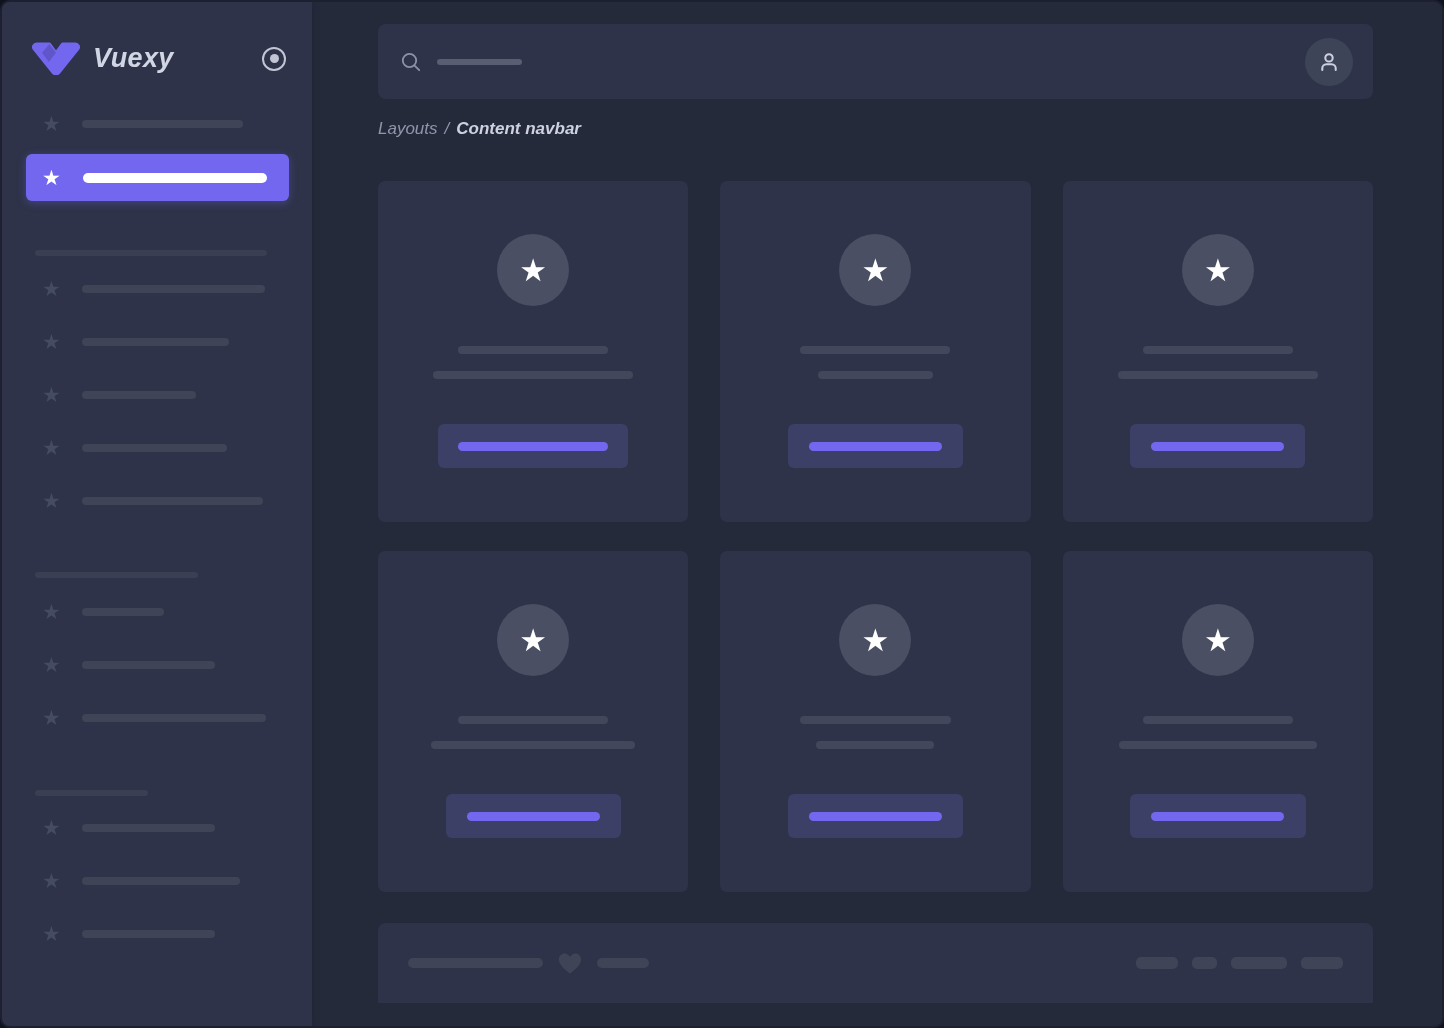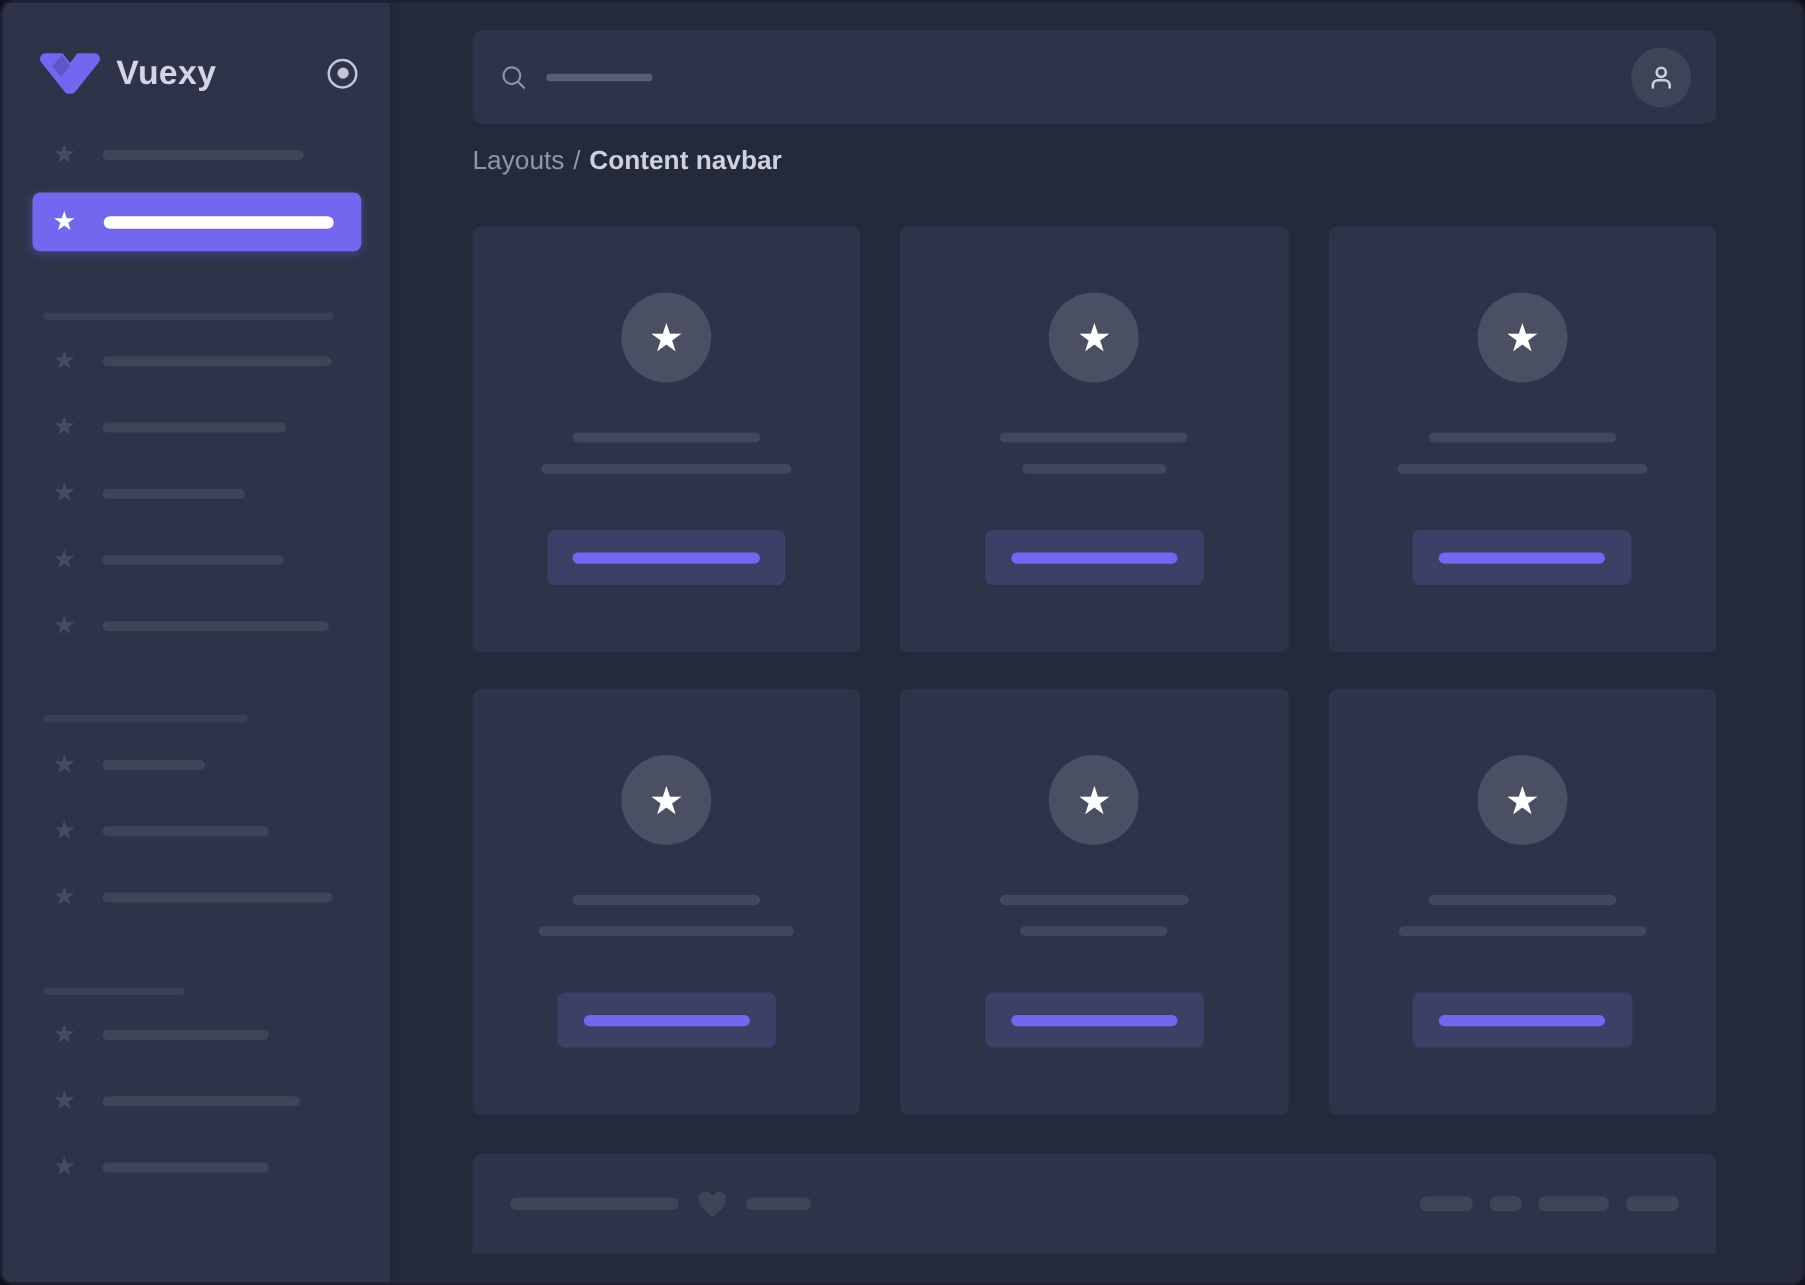--- a/index.html
+++ b/index.html
@@ -2,21 +2,21 @@
 <html style="--c-primary: #7367f0; --c-bg: #252a3b; --c-surface: #2e334a; --c-sidebar: #2e3349; --c-skeleton: #3f4457; --c-card_skeleton: #42475b; --c-section_line: #3a3f53; --c-circle: #4a4f63; --c-button_bg: #3c4066; --c-logo_text: #d2d5e3; --c-breadcrumb_muted: #9095aa; --c-breadcrumb_strong: #ced2e0; --c-icon_muted: #8d92a8; --c-avatar_bg: #3e4458; --c-search_bar: #595e72; --c-border: #1c2030;"><head>
 <meta charset="utf-8">
 <style>
   html,body{margin:0;padding:0;background:#10131f;font-family:"Liberation Sans",sans-serif;}
   .app{position:relative;width:1444px;height:1028px;box-sizing:border-box;display:flex;
        background:var(--c-bg,#252a3b);border:2px solid var(--c-border,#1c2030);border-radius:10px;overflow:hidden;}
 
   
   .sidebar{flex:0 0 310px;width:310px;background:var(--c-sidebar,#2e3349);display:flex;flex-direction:column;
            box-shadow:2px 0 6px rgba(0,0,0,0.12);}
-  .sidebar-header{display:flex;align-items:center;padding:40px 26px 0 30px;}
+  .sidebar-header{display:flex;align-items:center;padding:40px 26px 0 30px;font-style:italic;}
   .logo-text{font-size:27px;font-weight:bold;color:var(--c-logo_text,#d2d5e3);margin-left:13px;letter-spacing:.3px;}
   .menu-toggle{margin-left:auto;width:20px;height:20px;border:2px solid #c2c6d4;border-radius:50%;
                display:flex;align-items:center;justify-content:center;cursor:pointer;}
   .menu-toggle .dot{width:9px;height:9px;border-radius:50%;background:#c2c6d4;}
   .side-menu{display:flex;flex-direction:column;}
   .side-item{display:flex;align-items:center;height:24px;margin-left:40px;cursor:pointer;}
   .side-item .star{width:24px;font-size:21px;line-height:24px;color:#454b60;}
   .side-item .bar{height:8px;border-radius:4px;background:var(--c-skeleton,#3f4457);margin-left:16px;}
   .side-item.active{margin-left:24px;margin-right:23px;height:47px;background:var(--c-primary,#7367f0);
                     border-radius:6px;padding-left:16px;box-shadow:0 2px 8px rgba(115,103,240,.35);}
@@ -26,21 +26,21 @@
 
   
   .main{flex:1;display:flex;flex-direction:column;padding:0 69px 0 66px;min-width:0;}
   .navbar{margin-top:22px;height:75px;background:var(--c-surface,#2e334a);border-radius:8px;
           display:flex;align-items:center;padding:0 20px 0 22px;box-sizing:border-box;}
   .search-zone{display:flex;align-items:center;cursor:text;}
   .search-bar{width:85px;height:6px;border-radius:3px;background:var(--c-search_bar,#595e72);margin-left:15px;}
   .nav-avatar{margin-left:auto;width:48px;height:48px;border-radius:50%;background:var(--c-avatar_bg,#3e4458);
               display:flex;align-items:center;justify-content:center;cursor:pointer;}
 
-  .breadcrumb{margin-top:20px;font-size:21px;color:var(--c-breadcrumb_muted,#9095aa);line-height:20px;}
+  .breadcrumb{margin-top:20px;font-size:17px;color:var(--c-breadcrumb_muted,#9095aa);line-height:20px;font-style:italic;}
   .breadcrumb .sep{margin:0 7px;}
   .breadcrumb .current{color:var(--c-breadcrumb_strong,#ced2e0);font-weight:bold;}
 
   .grid{margin-top:42px;display:grid;grid-template-columns:repeat(3,1fr);gap:29px 32px;}
   .card{height:341px;background:var(--c-surface,#2e334a);border-radius:7px;display:flex;flex-direction:column;align-items:center;}
   .card-avatar{margin-top:53px;width:72px;height:72px;border-radius:50%;background:var(--c-circle,#4a4f63);
                display:flex;align-items:center;justify-content:center;}
   .card-avatar .star{color:#fff;font-size:31px;line-height:31px;}
   .card-line{height:8px;border-radius:4px;background:var(--c-card_skeleton,#42475b);}
   .card-line.l1{margin-top:40px;}

